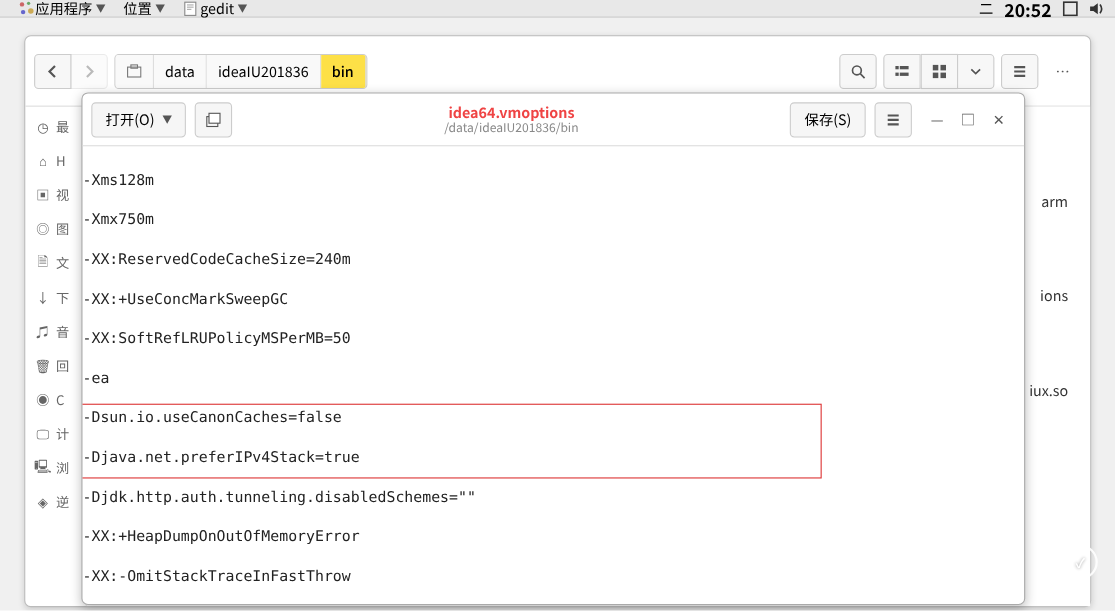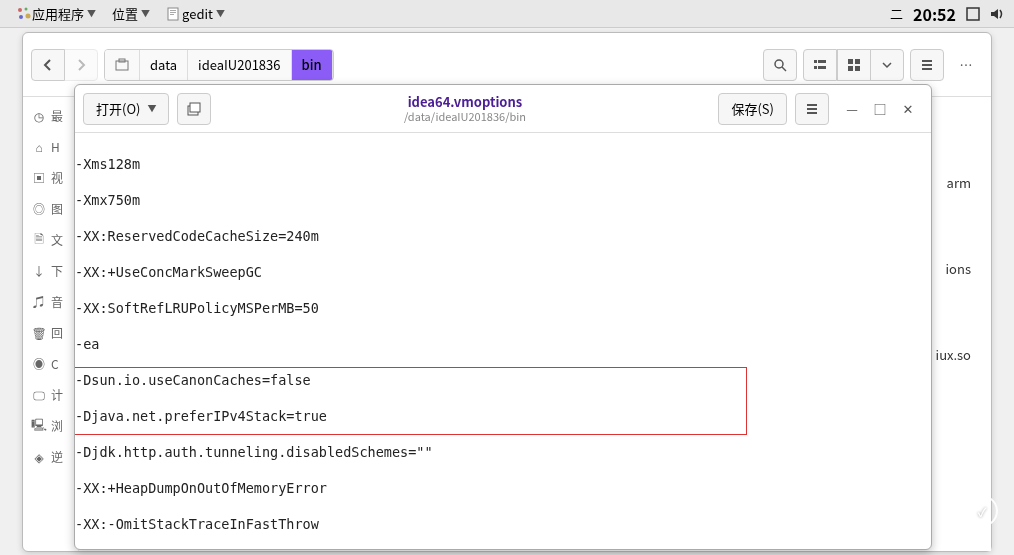--- a/index.html
+++ b/index.html
@@ -1,45 +1,45 @@
 <!DOCTYPE html>
 <html><head>
 <meta charset="utf-8">
 <style>
 * { margin: 0; padding: 0; box-sizing: border-box; }
 body { width: 1014px; height: 555px; font-family: "WenQuanYi Micro Hei", "Noto Sans CJK SC", sans-serif; font-size: 13px; background: #f0f0f0; overflow: hidden; position: relative; }
-.top-panel { height: 28px; background: #e8e8e8; border-bottom: 1px solid #ccc; display: flex; align-items: center; padding: 0 8px; }
+.top-panel { height: 16px; background: #e8e8e8; border-bottom: 1px solid #ccc; display: flex; align-items: center; padding: 0 8px; }
 .top-panel .menu-item { display: flex; align-items: center; padding: 0 8px; cursor: pointer; height: 100%; }
 .top-panel .spacer { flex: 1; }
 .top-panel .clock { display: flex; align-items: center; gap: 10px; }
 .clock b { font-weight: bold; font-size: 16px;}
 .caret { font-size: 9px; margin-left: 3px; color: #555; }
 .file-manager { position: absolute; left: 22px; top: 32px; right: 22px; height: 520px; background: #fff; border: 1px solid #bbb; border-radius: 6px; box-shadow: 0 2px 6px rgba(0,0,0,0.15); display: flex; flex-direction: column;}
 .fm-toolbar { height: 64px; border-bottom: 1px solid #ddd; display: flex; align-items: center; padding: 0 8px; gap: 6px; }
 .btn-group { display: flex; }
 .tbtn { width: 34px; height: 32px; border: 1px solid #ccc; background: #f7f7f7; display: flex; align-items: center; justify-content: center; cursor: pointer; color: #555;}
 .tbtn:first-child { border-radius: 4px 0 0 4px; }
 .tbtn:last-child { border-radius: 0 4px 4px 0; margin-left: -1px;}
 .tbtn.single { border-radius: 4px; }
 .path-bar { display: flex; border: 1px solid #ccc; border-radius: 4px; height: 32px; overflow:hidden;}
 .path-seg { padding: 0 10px; display:flex; align-items:center; border-right: 1px solid #ddd; cursor:pointer; background:#f9f9f9;}
-.path-seg.active { background: #8b5cf6; font-weight: 500;}
+.path-seg.active { background: #fde047; font-weight: 500;}
 .fm-body { flex:1; display:flex; }
 .sidebar { width: 56px; border-right: 1px solid #eee; padding-top: 10px; display:flex; flex-direction:column; gap: 14px; align-items:center; color:#666; font-size:12px;}
 .side-row { display:flex; align-items:center; gap:4px; width:100%; padding-left:8px;}
 .side-row .lbl { white-space:nowrap; width:16px; overflow:hidden;}
 .side-ico { width:16px; height:16px; display:flex; align-items:center; justify-content:center;}
 .fm-content { flex:1; position:relative; background:#fff;}
 .fm-content .file-item { position:absolute; right:20px; color:#333;}
 .gedit-window { position: absolute; left: 74px; top: 84px; width: 858px; height: 466px; background: #fff; border: 1px solid #aaa; border-radius: 6px; box-shadow: 0 3px 10px rgba(0,0,0,0.25); display:flex; flex-direction:column;}
 .gedit-header { height: 48px; border-bottom: 1px solid #ddd; display:flex; align-items:center; padding: 0 8px; gap:8px;}
 .hbtn { height: 32px; padding: 0 12px; border:1px solid #ccc; border-radius:4px; background:#f6f6f6; display:flex; align-items:center; gap:4px; cursor:pointer;}
 .hbtn.icon { width:34px; padding:0; justify-content:center;}
 .title-area { flex:1; text-align:center; line-height:1.25;}
-.title-area .t1 { font-weight:bold; color:#4c1d95;}
+.title-area .t1 { font-weight:bold; color:#ef4444;}
 .title-area .t2 { font-size:11px; color:#888;}
 .win-ctl { display:flex; gap:10px; align-items:center; padding: 0 6px;}
 .win-ctl span { width:18px; height:18px; display:flex; align-items:center; justify-content:center; cursor:pointer; color:#555; font-size:13px;}
 .editor { flex:1; padding: 4px 0; font-family: "DejaVu Sans Mono","Courier New",monospace; font-size: 13.5px; line-height: 18px; white-space: pre; overflow:hidden; position:relative; color:#222;}
 .editor .line { height:18px; }
 .highlight-box { position:absolute; left:-40px; top:234px; width:712px; height:68px; border:1px solid #d33; pointer-events:none;}
 .watermark { position:absolute; right:16px; bottom:28px; display:flex; align-items:center; gap:10px; color:#fff; text-shadow:0 0 3px rgba(0,0,0,0.5); font-size:22px; font-weight:bold; font-style:italic;}
 .watermark .ring { width:32px; height:32px; border:2px solid #fff; border-radius:50%; display:flex; align-items:center; justify-content:center; font-size:12px; font-style:normal; opacity:0.9;}
 svg { display:block;}
 </style>

